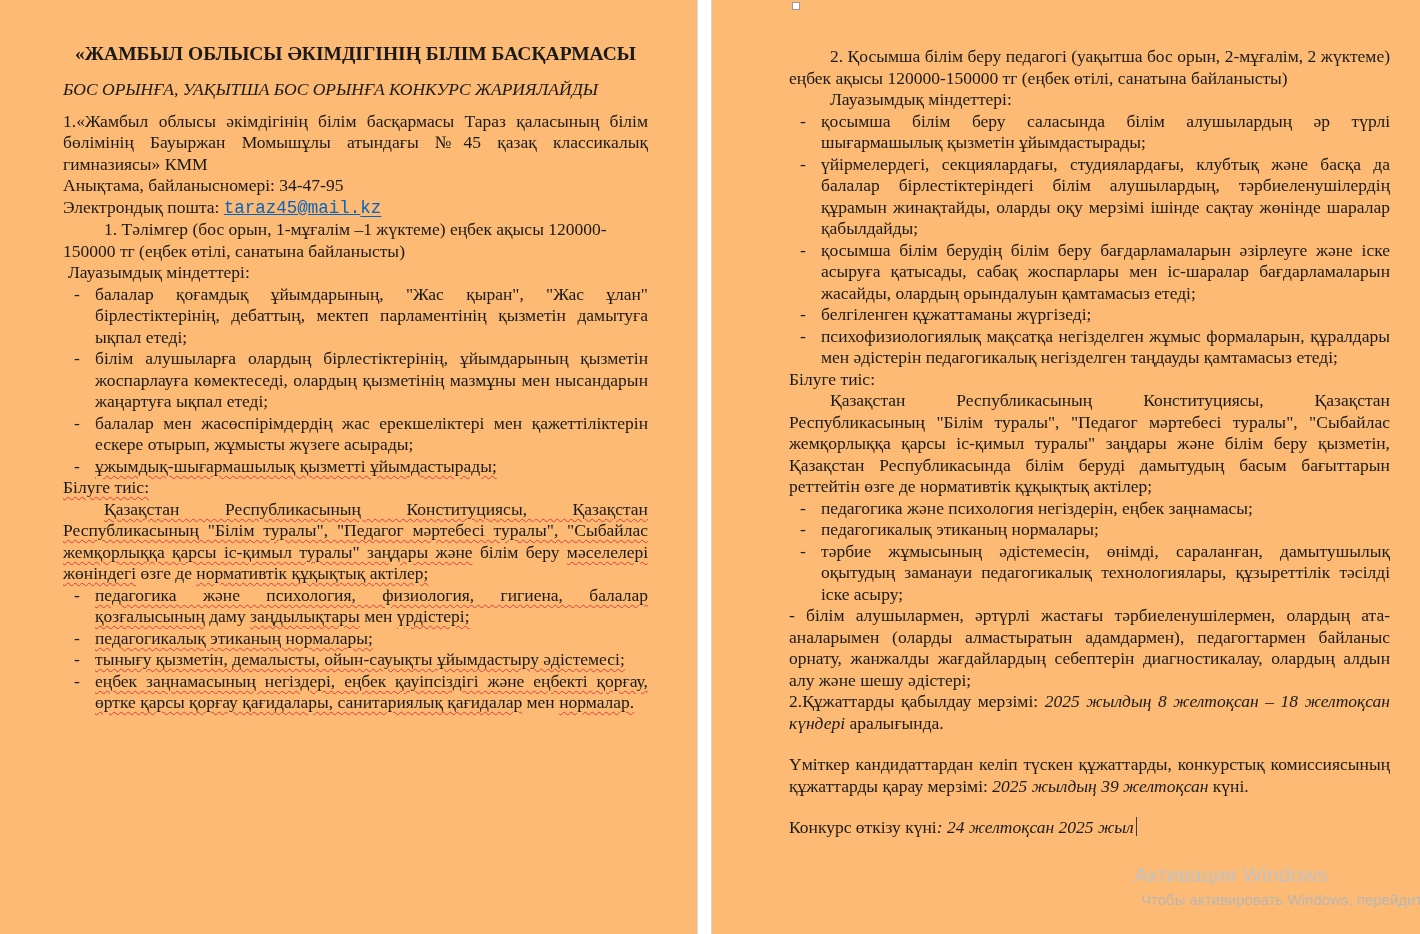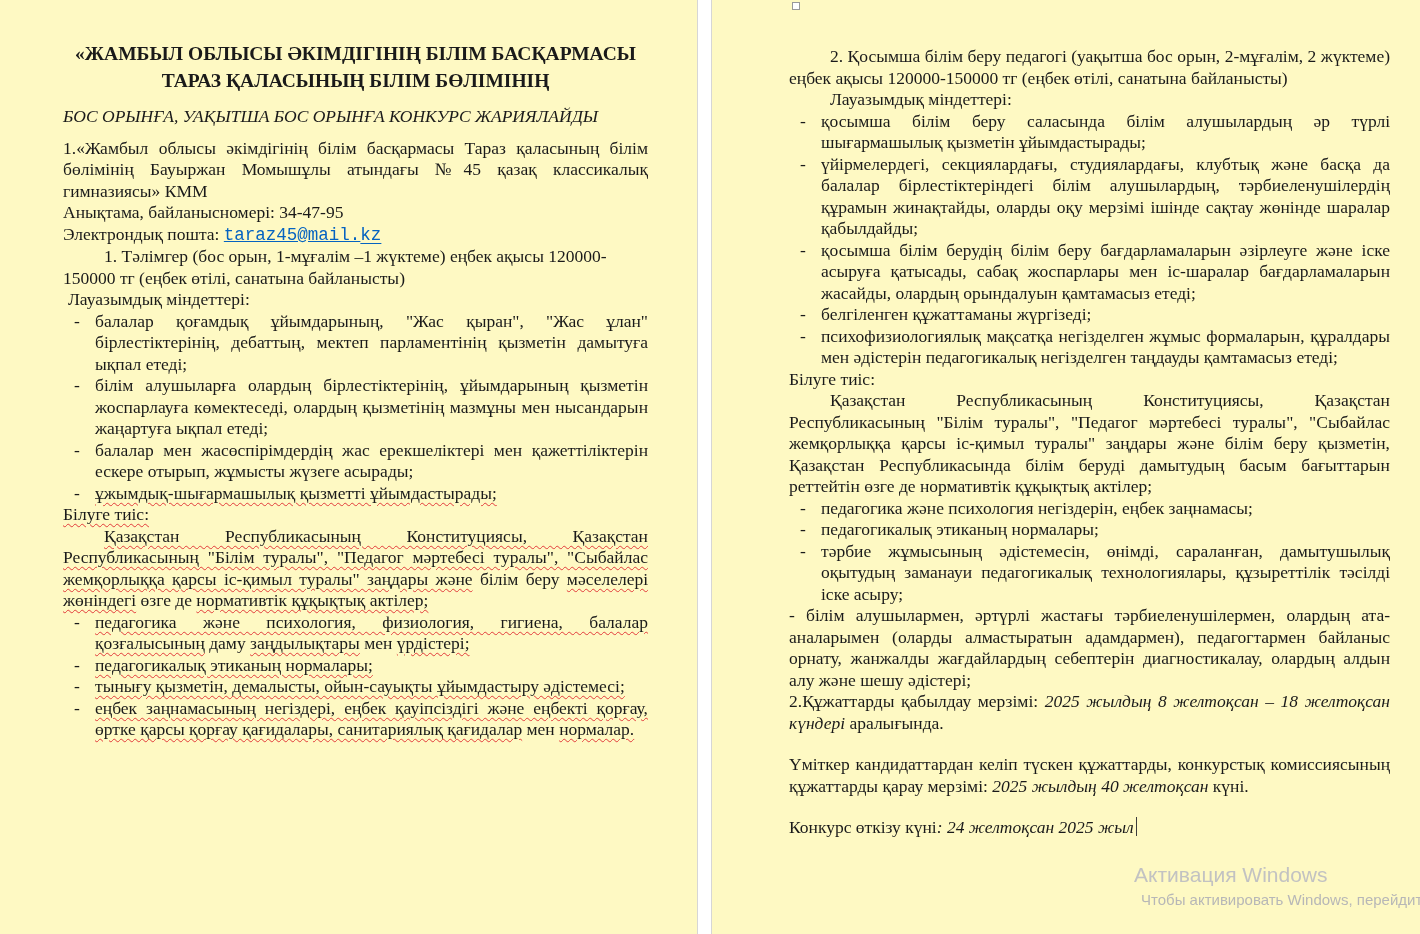--- a/index.html
+++ b/index.html
@@ -11,21 +11,21 @@
     --wm2:#b7b7b7;
   }
   *{box-sizing:border-box;}
   html,body{margin:0;padding:0;}
   body{
     width:1420px;height:934px;overflow:hidden;position:relative;
     background:#ffffff;color:var(--text);
     font-family:"Liberation Serif","DejaVu Serif",serif;
   }
   .doc{display:flex;width:1420px;height:934px;}
-  .page{background:#fef9c3;overflow:hidden;}
+  .page{background:#fdba74;overflow:hidden;}
   .page-1{width:698px;border-right:1px solid var(--page-border);padding:40px 49px 0 63px;}
   .gutter{width:13px;background:#fff;}
   .page-2{flex:1;border-left:1px solid var(--page-border);padding:46px 30px 0 77px;}
 
   .title{font-size:19.5px;font-weight:bold;line-height:27px;text-align:center;}
   .subtitle{
     font-size:19.5px;font-weight:bold;font-style:italic;
     line-height:28px;text-align:justify;margin:12px 0 10px 0;
   }
   .p,.li{font-size:17.5px;line-height:21.5px;}
@@ -64,21 +64,20 @@
   .wm1{font-size:21px;line-height:24px;color:var(--wm1);}
   .wm2{font-size:15px;line-height:18px;color:var(--wm2);margin-top:4px;padding-left:7px;}
 </style>
 </head>
 <body>
 
 <div class="doc">
   <div class="page page-1" id="page1">
       <div class="title">
         <div>«ЖАМБЫЛ ОБЛЫСЫ ӘКІМДІГІНІҢ БІЛІМ БАСҚАРМАСЫ</div>
-        <div>ТАРАЗ ҚАЛАСЫНЫҢ БІЛІМ БӨЛІМІНІҢ</div>
       </div>
       <div class="p subtitle j"><span class="b i">БОС ОРЫНҒА, УАҚЫТША БОС ОРЫНҒА КОНКУРС ЖАРИЯЛАЙДЫ</span></div>
       <div class="p j"><span>1.«Жамбыл облысы әкімдігінің білім басқармасы Тараз қаласының білім бөлімінің Бауыржан Момышұлы атындағы №45 қазақ классикалық гимназиясы» КММ</span></div>
       <div class="p"><span>Анықтама, байланысномері: 34-47-95</span></div>
       <div class="p"><span>Электрондық пошта: </span><a class="lnk" href="#">taraz45@mail.</a><a class="lnk sq" href="#">kz</a></div>
       <div class="p ind"><span class="b">1. Тәлімгер</span><span> (бос орын, 1-мұғалім –1 жүктеме) еңбек ақысы 120000-150000 тг (еңбек өтілі, санатына байланысты)</span></div>
       <div class="p ind-sm"><span class="b">Лауазымдық міндеттері:</span></div>
       <div class="li">
         <span class="dash">-</span>
         <div class="lit"><span>балалар қоғамдық ұйымдарының, "Жас қыран", "Жас ұлан" бірлестіктерінің, дебаттың, мектеп парламентінің қызметін дамытуға ықпал етеді;</span></div>
@@ -148,21 +147,21 @@
         <span class="dash">-</span>
         <div class="lit"><span>педагогикалық этиканың нормалары;</span></div>
       </div>
       <div class="li">
         <span class="dash">-</span>
         <div class="lit"><span>тәрбие жұмысының әдістемесін, өнімді, сараланған, дамытушылық оқытудың заманауи педагогикалық технологиялары, құзыреттілік тәсілді іске асыру;</span></div>
       </div>
       <div class="p j"><span>- білім алушылармен, әртүрлі жастағы тәрбиеленушілермен, олардың ата-аналарымен (оларды алмастыратын адамдармен), педагогтармен байланыс орнату, жанжалды жағдайлардың себептерін диагностикалау, олардың алдын алу және шешу әдістері;</span></div>
       <div class="p j"><span>2.Құжаттарды қабылдау мерзімі: </span><span class="b i">2025 жылдың 8 желтоқсан  – 18 желтоқсан күндері</span><span> аралығында.</span></div>
       <div class="gap"></div>
-      <div class="p j"><span>Үміткер кандидаттардан келіп түскен құжаттарды, конкурстық комиссиясының құжаттарды қарау мерзімі: </span><span class="b i">2025 жылдың 40 желтоқсан</span><span> күні.</span></div>
+      <div class="p j"><span>Үміткер кандидаттардан келіп түскен құжаттарды, конкурстық комиссиясының құжаттарды қарау мерзімі: </span><span class="b i">2025 жылдың 39 желтоқсан</span><span> күні.</span></div>
       <div class="gap"></div>
       <div class="p"><span>Конкурс өткізу күні</span><span class="b i">: 24 желтоқсан 2025 жыл</span><span class="caret"></span></div>
     </div>
 </div>
 
 <div class="anchor-square"></div>
 
 <div class="watermark">
   <div class="wm1">Активация Windows</div>
   <div class="wm2">Чтобы активировать Windows, перейдите</div>

